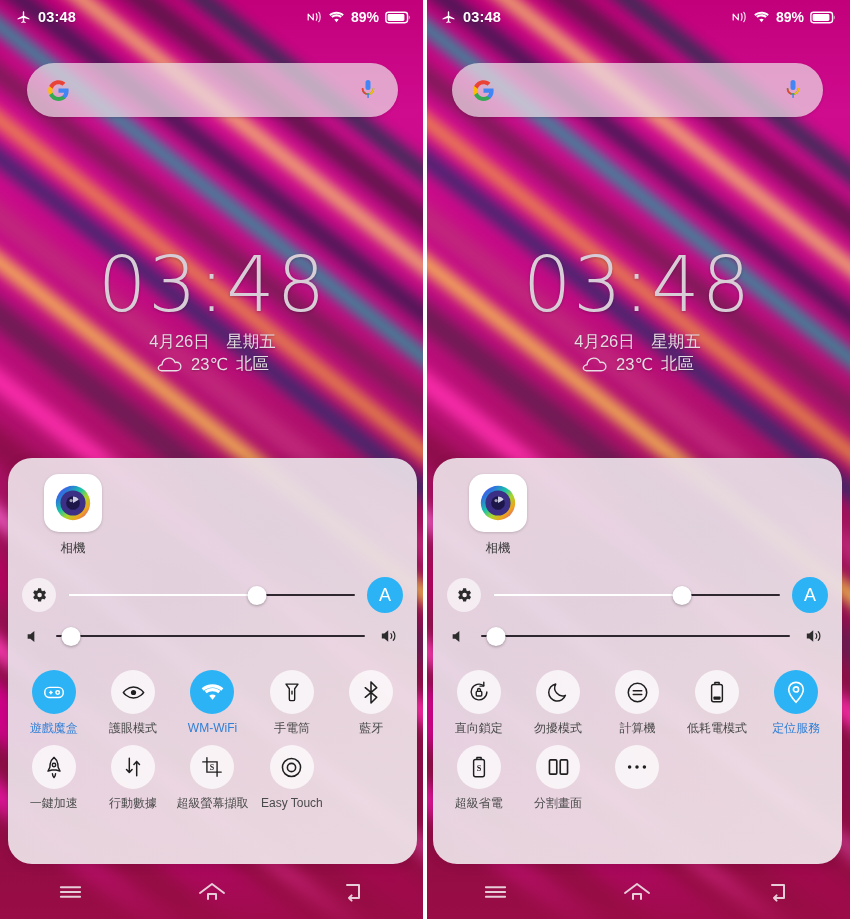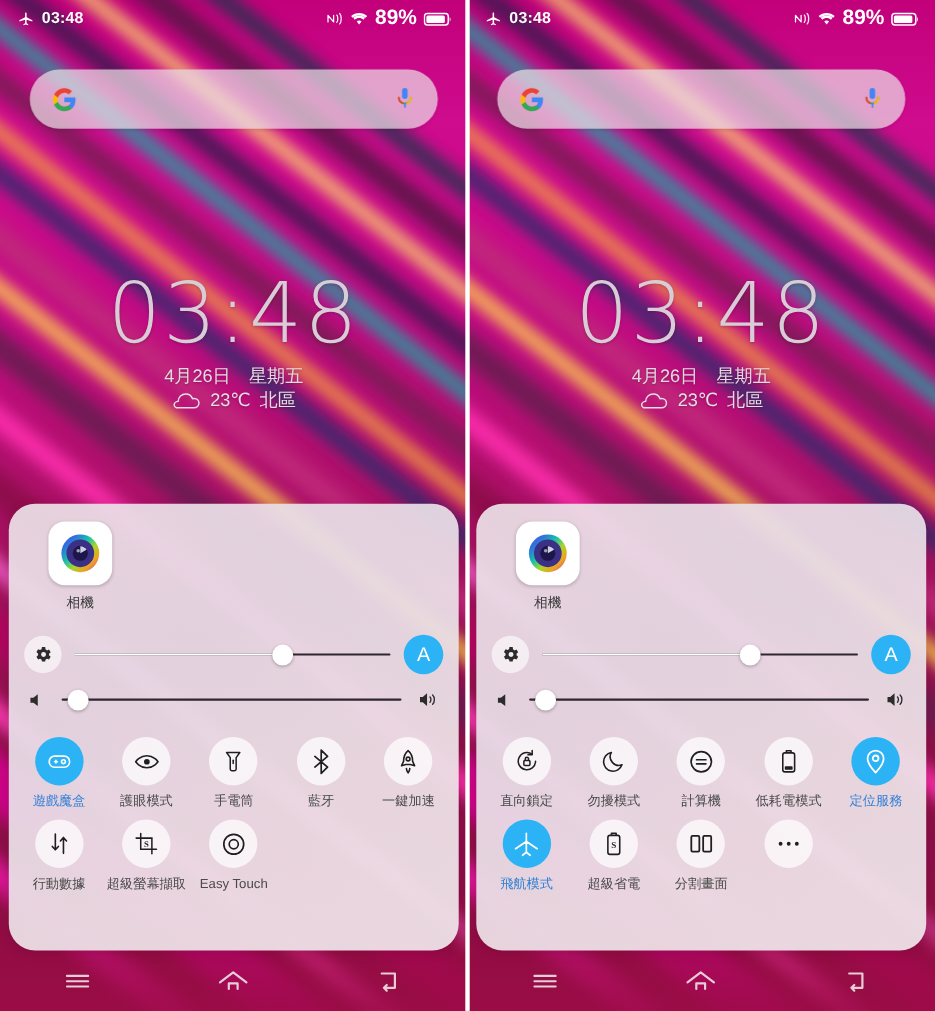--- a/index.html
+++ b/index.html
@@ -27,21 +27,21 @@
   .nav-glow{ position:absolute; left:0; right:0; bottom:0; height:120px;
     background:linear-gradient(180deg,rgba(150,8,62,0) 0%, rgba(150,10,66,.55) 45%, rgba(155,12,70,.9) 100%); }
 
   
   .statusbar{ position:absolute; left:0; right:0; top:0; height:34px;
     display:flex; align-items:center; padding:0 14px 0 16px; color:#fff; z-index:20; }
   .sb-left{ display:flex; align-items:center; gap:7px; }
   .sb-right{ margin-left:auto; display:flex; align-items:center; gap:6px; }
   .sb-time{ font-size:14.5px; font-weight:bold; letter-spacing:.2px; color:#fff;
     text-shadow:0 1px 1px rgba(0,0,0,.18); }
-  .sb-pct{ font-size:19px; font-weight:bold; color:#fff; }
+  .sb-pct{ font-size:14px; font-weight:bold; color:#fff; }
   .icn{ display:block; }
 
   
   .gbar{ position:absolute; left:27px; top:63px; width:371px; height:54px; border-radius:27px;
     background:rgba(236,222,230,.72);
     box-shadow:0 1px 3px rgba(0,0,0,.13);
     display:flex; align-items:center; justify-content:space-between;
     padding:0 20px 0 20px; z-index:20; backdrop-filter:blur(2px); }
 
   
@@ -267,20 +267,30 @@
         <div class="tile">
           <div class="tcirc">
             <svg width="25" height="25" viewBox="0 0 26 26" fill="none" stroke="#1f1f1f" stroke-width="1.5">
               <path d="M2.5 13S6.3 7.3 13 7.3 23.5 13 23.5 13 19.7 18.7 13 18.7 2.5 13 2.5 13z"></path>
               <circle cx="13" cy="13" r="2.7" fill="#1f1f1f" stroke="none"></circle>
             </svg>
           </div>
           <div class="tlabel">護眼模式</div>
         </div>
 
+        <div class="tile">
+          <div class="tcirc on">
+            <svg width="25" height="21" viewBox="0 0 26 20" fill="#fff">
+              <path d="M13 17.6l3.4-4.3c-1.9-1.5-4.9-1.5-6.8 0L13 17.6z"></path>
+              <path d="M13 8.6c2.3 0 4.5.8 6.1 2.2l2.1-2.6C19 6.3 16.1 5.2 13 5.2s-6 1.1-8.2 3l2.1 2.6C8.5 9.4 10.7 8.6 13 8.6z"></path>
+              <path d="M13 1.4C8.7 1.4 4.8 3 1.7 5.6l2.1 2.6C6.4 6 9.6 4.7 13 4.7s6.6 1.3 9.2 3.5l2.1-2.6C21.2 3 17.3 1.4 13 1.4z"></path>
+            </svg>
+          </div>
+          <div class="tlabel on">WM-WiFi</div>
+        </div>
 
         <div class="tile">
           <div class="tcirc">
             <svg width="22" height="24" viewBox="0 0 22 26" fill="none" stroke="#1f1f1f" stroke-width="1.5" stroke-linejoin="round">
               <path d="M4.5 4.5h13l-3.6 5v11.3c0 .9-.7 1.6-1.6 1.6h-2.6c-.9 0-1.6-.7-1.6-1.6V9.5z"></path>
               <path d="M11 12v3.2" stroke-linecap="round"></path>
             </svg>
           </div>
           <div class="tlabel">手電筒</div>
         </div>
@@ -562,28 +572,20 @@
         <div class="tile">
           <div class="tcirc on">
             <svg width="22" height="25" viewBox="0 0 22 26" fill="none" stroke="#fff" stroke-width="1.7" stroke-linejoin="round">
               <path d="M11 23.2s7.6-8 7.6-13.2A7.6 7.6 0 1 0 3.4 10c0 5.2 7.6 13.2 7.6 13.2z"></path>
               <circle cx="11" cy="9.8" r="2.7"></circle>
             </svg>
           </div>
           <div class="tlabel on">定位服務</div>
         </div>
 
-        <div class="tile">
-          <div class="tcirc on">
-            <svg width="25" height="25" viewBox="0 0 26 26" fill="none" stroke="#fff" stroke-width="1.6" stroke-linecap="round" stroke-linejoin="round">
-              <path d="M13 2.6v7.8M13 10.4 2.8 17.2M13 10.4l10.2 6.8M13 10.4v10.2M9.4 23.4l3.6-2.8 3.6 2.8"></path>
-            </svg>
-          </div>
-          <div class="tlabel on">飛航模式</div>
-        </div>
 
         <div class="tile">
           <div class="tcirc">
             <svg width="18" height="25" viewBox="0 0 18 26" fill="none" stroke="#1f1f1f" stroke-width="1.5" stroke-linejoin="round">
               <rect x="3.4" y="4.6" width="11.2" height="18" rx="2"></rect>
               <path d="M6.8 4.6V2.6h4.4v2"></path>
               <text x="9" y="17" font-size="8.6" font-family="Liberation Serif, serif" font-weight="bold" fill="#1f1f1f" stroke="none" text-anchor="middle">S</text>
             </svg>
           </div>
           <div class="tlabel">超級省電</div>

